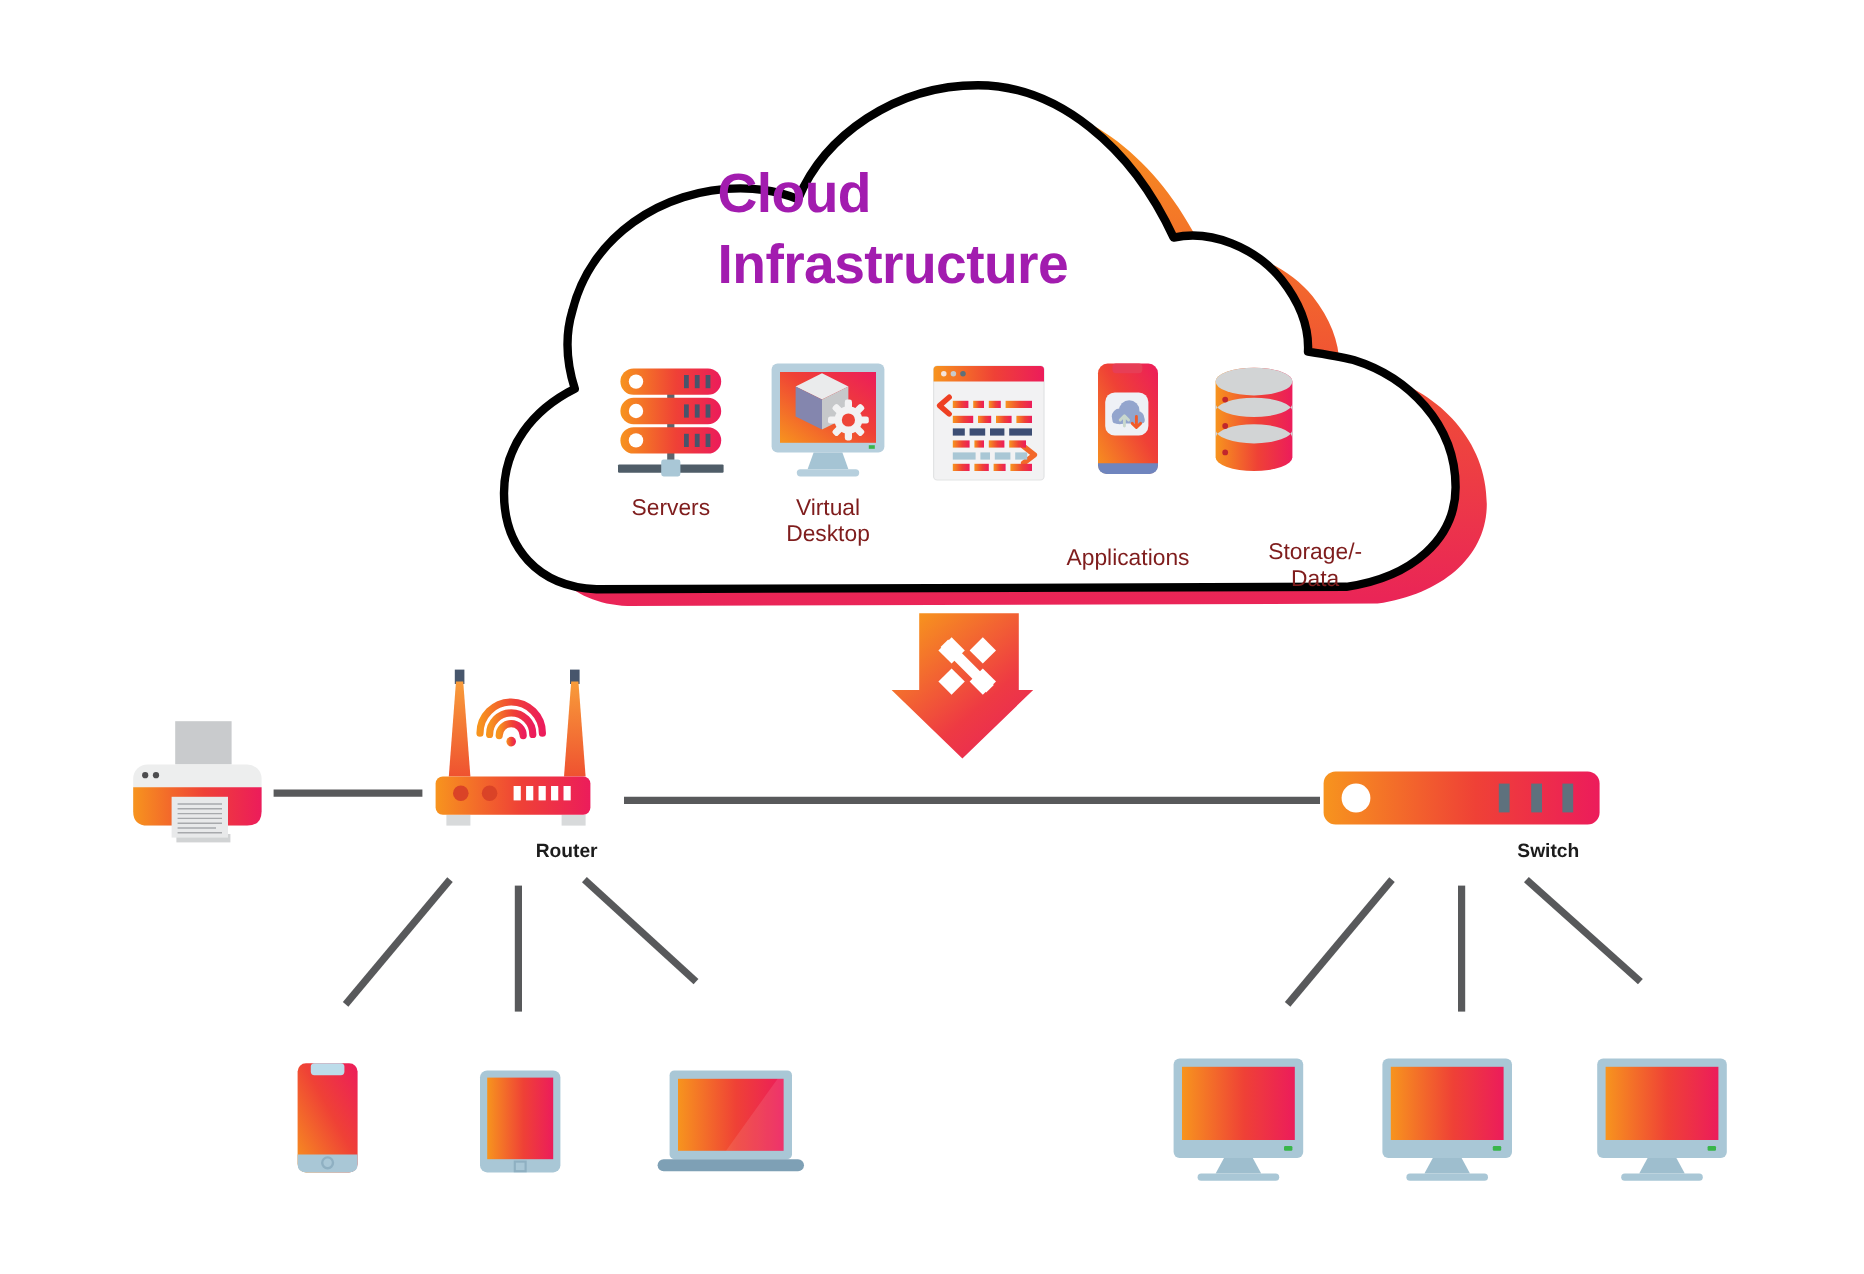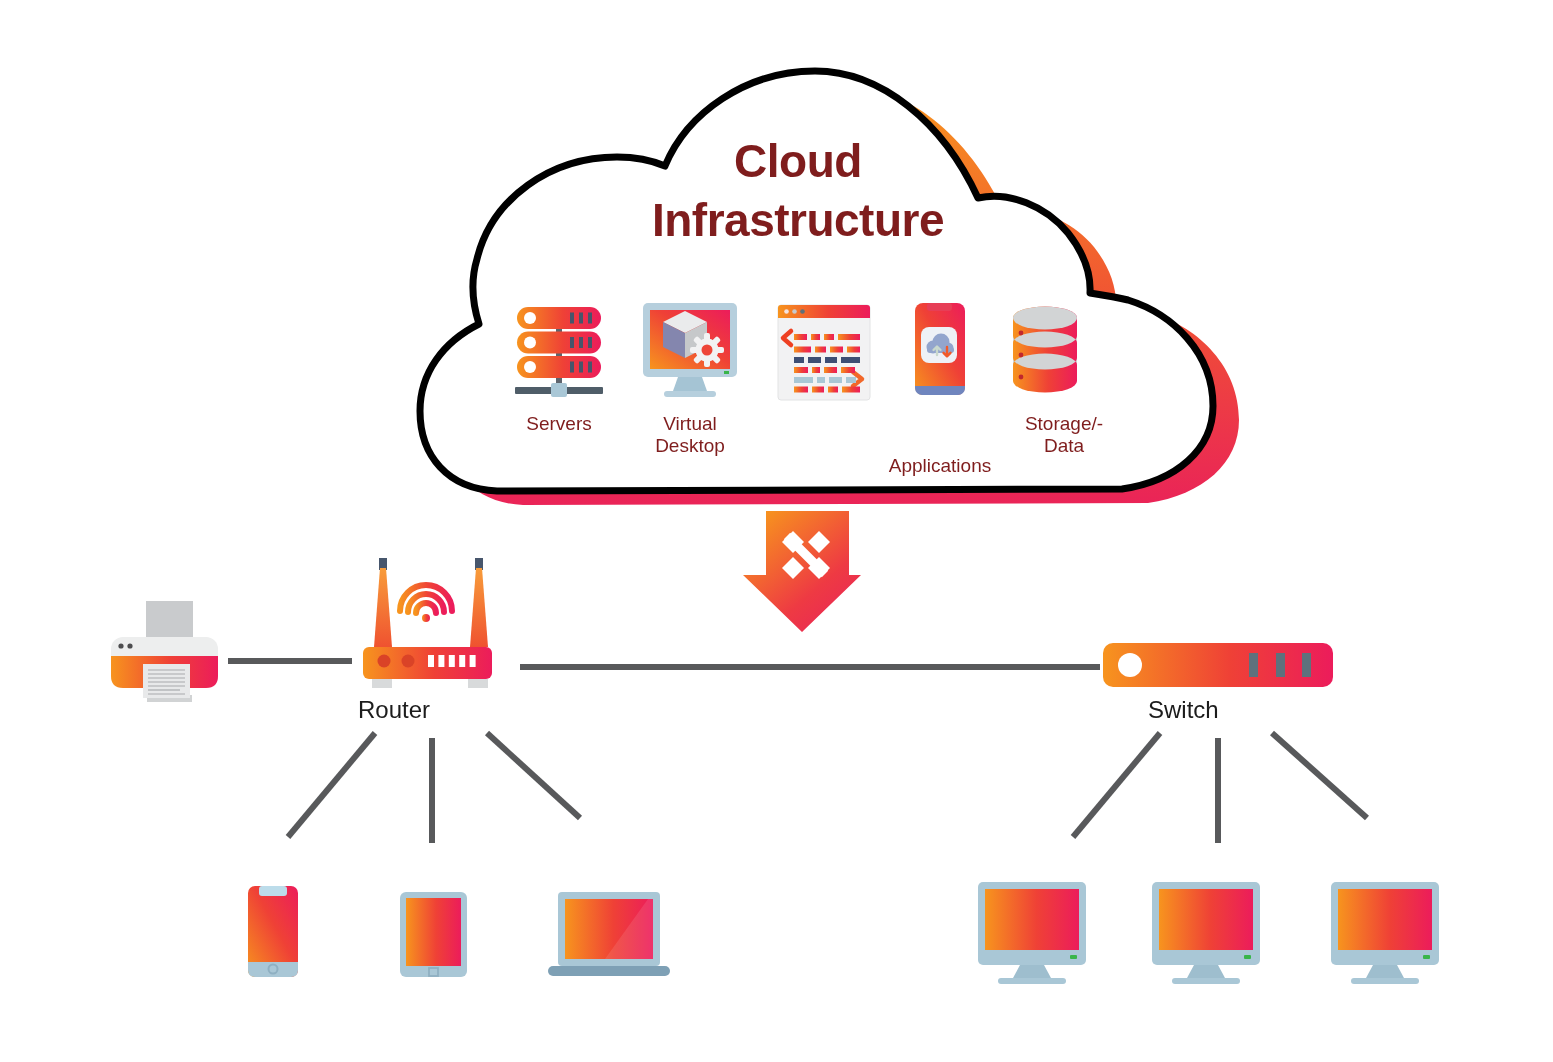--- a/index.html
+++ b/index.html
@@ -1,24 +1,24 @@
 <!DOCTYPE html>
 <html><head>
 <meta charset="utf-8">
 <style>
   html,body{margin:0;padding:0;background:#fff;}
   .stage{position:relative;width:1553px;height:1062px;background:#ffffff;overflow:hidden;
          font-family:"Liberation Sans", sans-serif;}
   .art{position:absolute;left:0;top:0;}
   .abs{position:absolute;}
-  .title{left:598px;top:132px;width:400px;text-align:center;font-size:46px;font-weight:700;
-         line-height:59px;color:#7f1d1d;letter-spacing:-0.5px;}
+  .title{left:598px;top:132px;width:400px;text-align:left;font-size:46px;font-weight:700;
+         line-height:59px;color:#a21caf;letter-spacing:-0.5px;}
   .item-label{width:160px;text-align:center;font-size:19px;line-height:22px;color:#7f1d1d;
               white-space:pre-line;top:413px;}
-  .node-label{width:140px;text-align:left;font-size:24px;line-height:22px;color:#1c1c1c;top:699px;}
+  .node-label{width:140px;text-align:right;font-size:16px;line-height:22px;color:#1c1c1c;top:699px;font-weight:bold;}
 </style>
 </head>
 <body>
 
 <div class="stage">
 
 <svg class="art" width="1553" height="1062" viewBox="0 0 1553 1062">
   <defs>
     <linearGradient id="gOP" x1="0" y1="0" x2="1" y2="0">
       <stop offset="0" stop-color="#F7941E"></stop>
@@ -279,19 +279,19 @@
   <use href="#monitorIcon" transform="translate(1152,882)"></use>
   <use href="#monitorIcon" transform="translate(1331,882)"></use>
 </svg>
 
 <div class="abs title">Cloud Infrastructure</div>
 
 <div class="abs item-label" style="left:479px;">Servers</div>
 <div class="abs item-label" style="left:610px;">Virtual
 Desktop</div>
 <div class="abs item-label" style="left:860px;top:411px;margin-top:44px;">Applications</div>
-<div class="abs item-label" style="left:984px;">Storage/-
+<div class="abs item-label" style="left:1016px;margin-top:37px;">Storage/-
 Data</div>
 
 <div class="abs node-label" style="left:358px;">Router</div>
-<div class="abs node-label" style="left:1148px;">Switch</div>
+<div class="abs node-label" style="left:1176px;">Switch</div>
 
 </div>
 
 </body></html>

